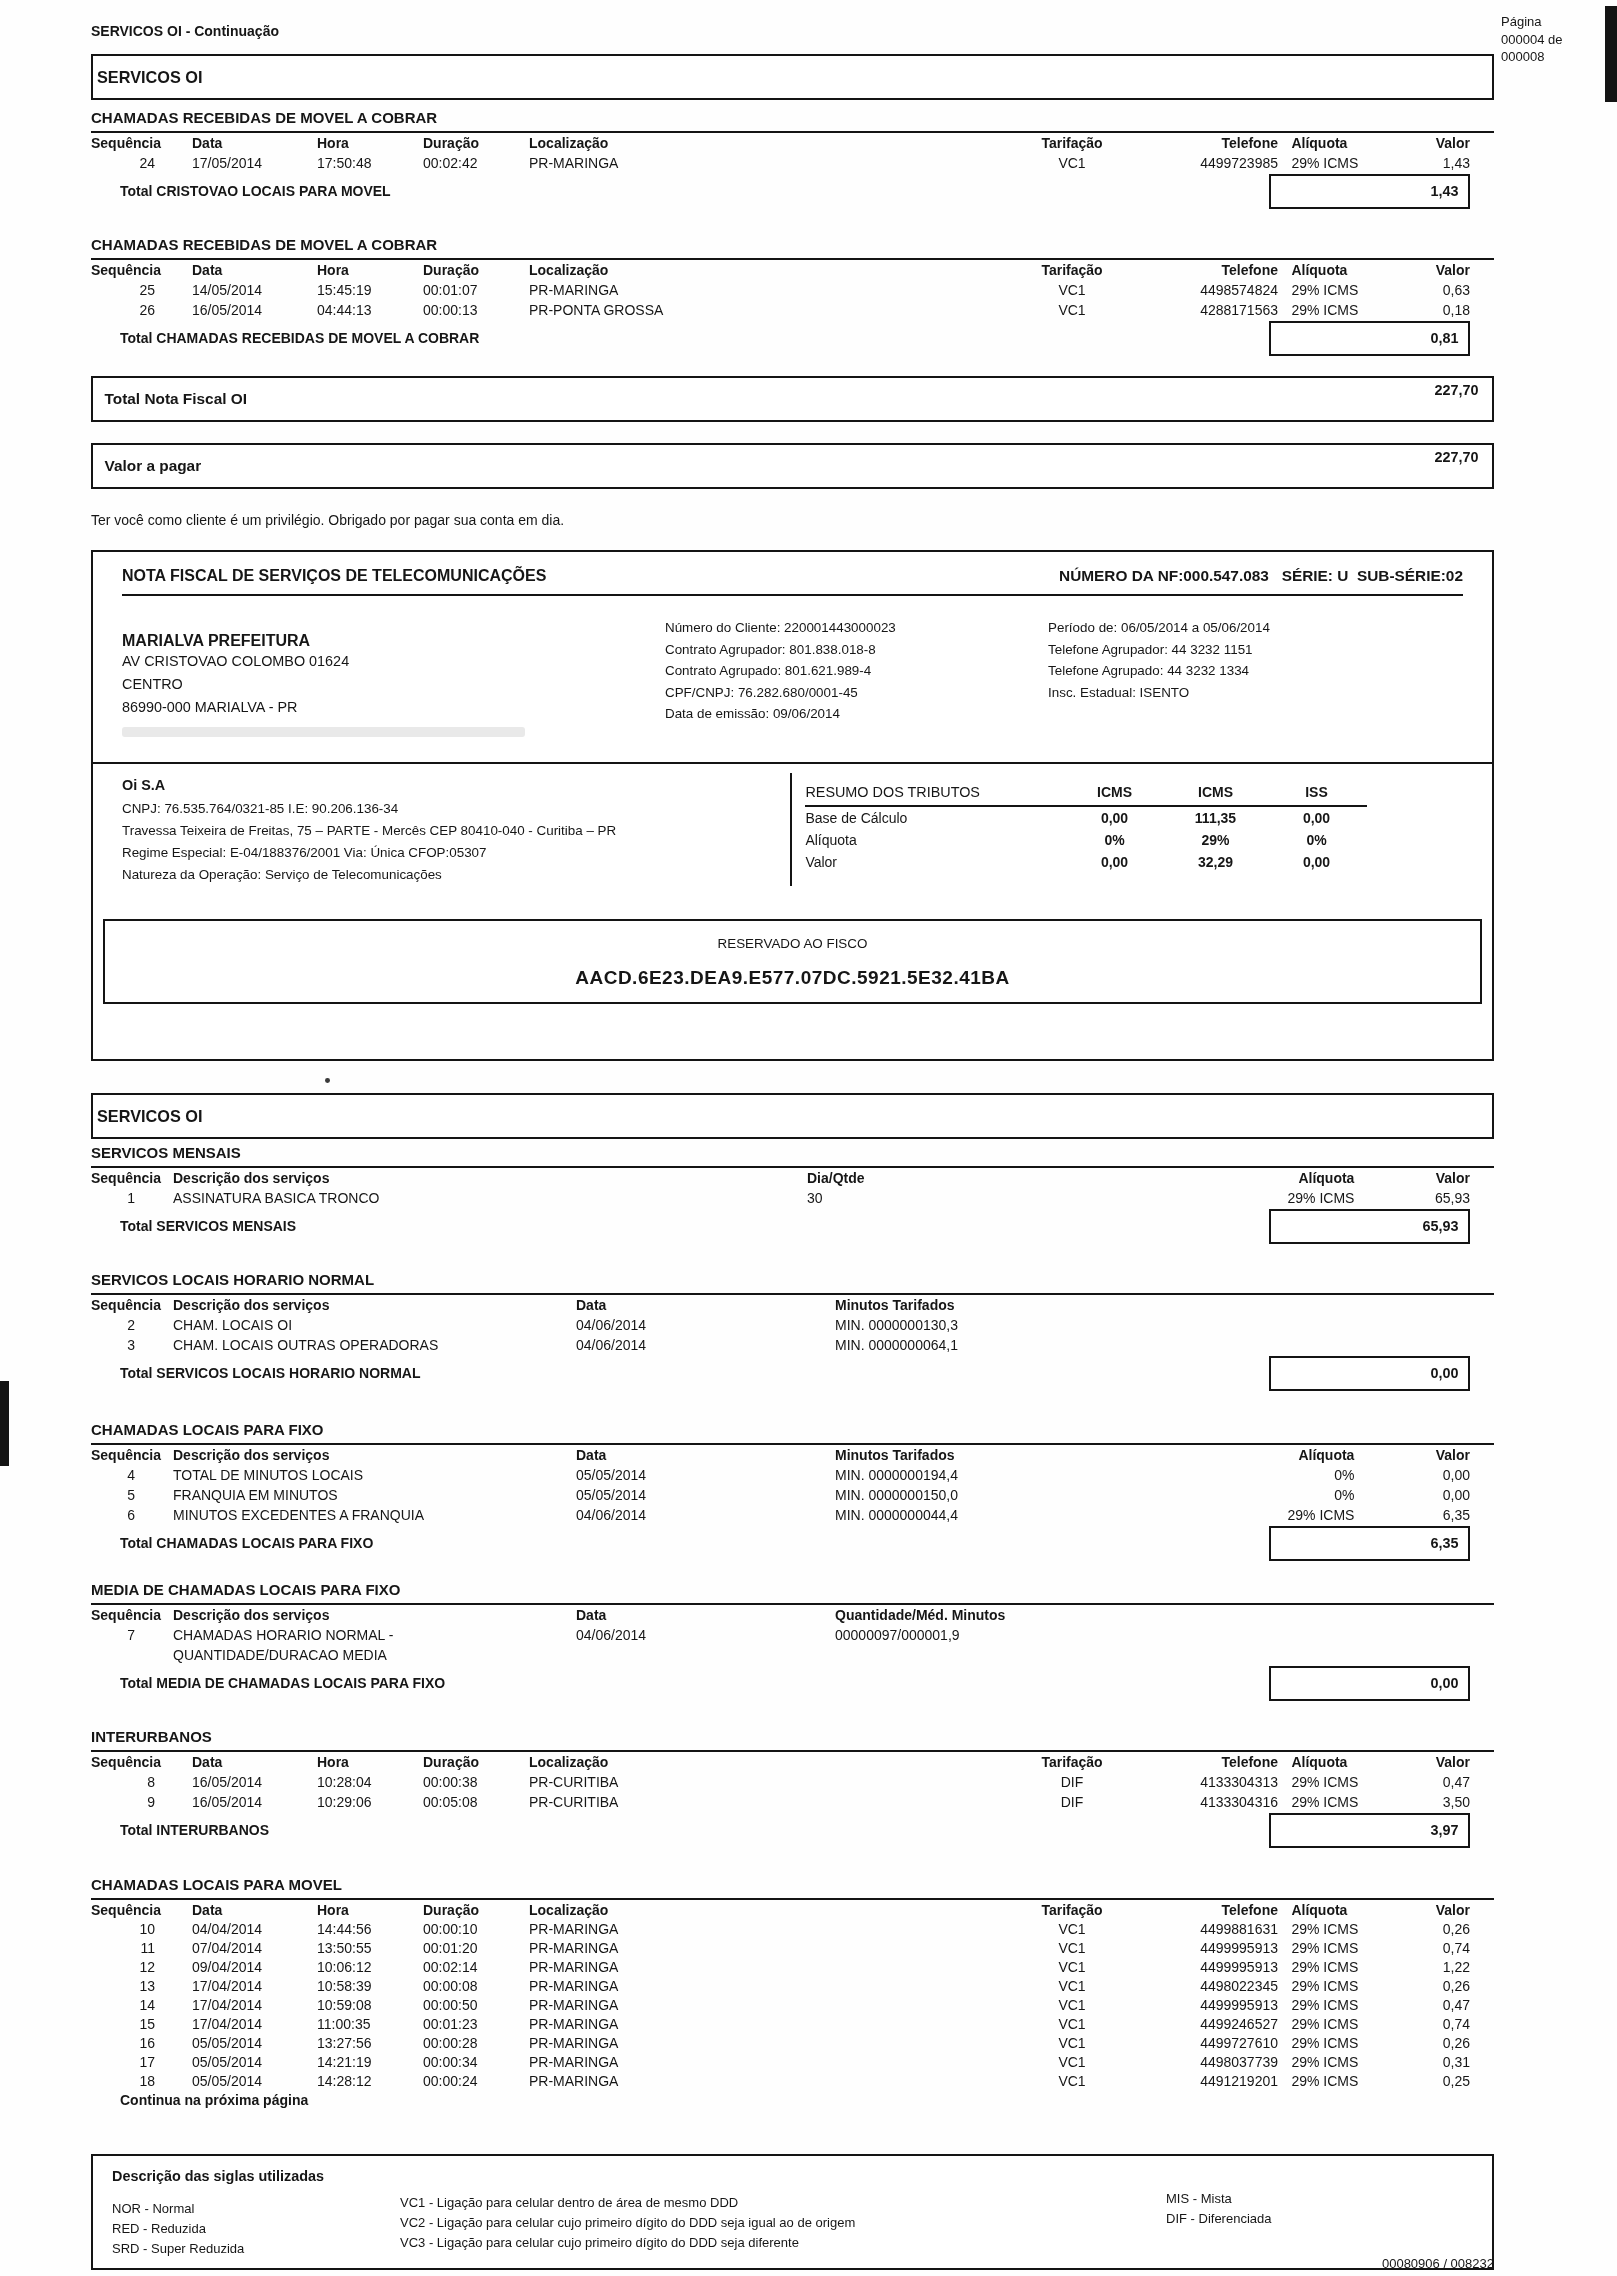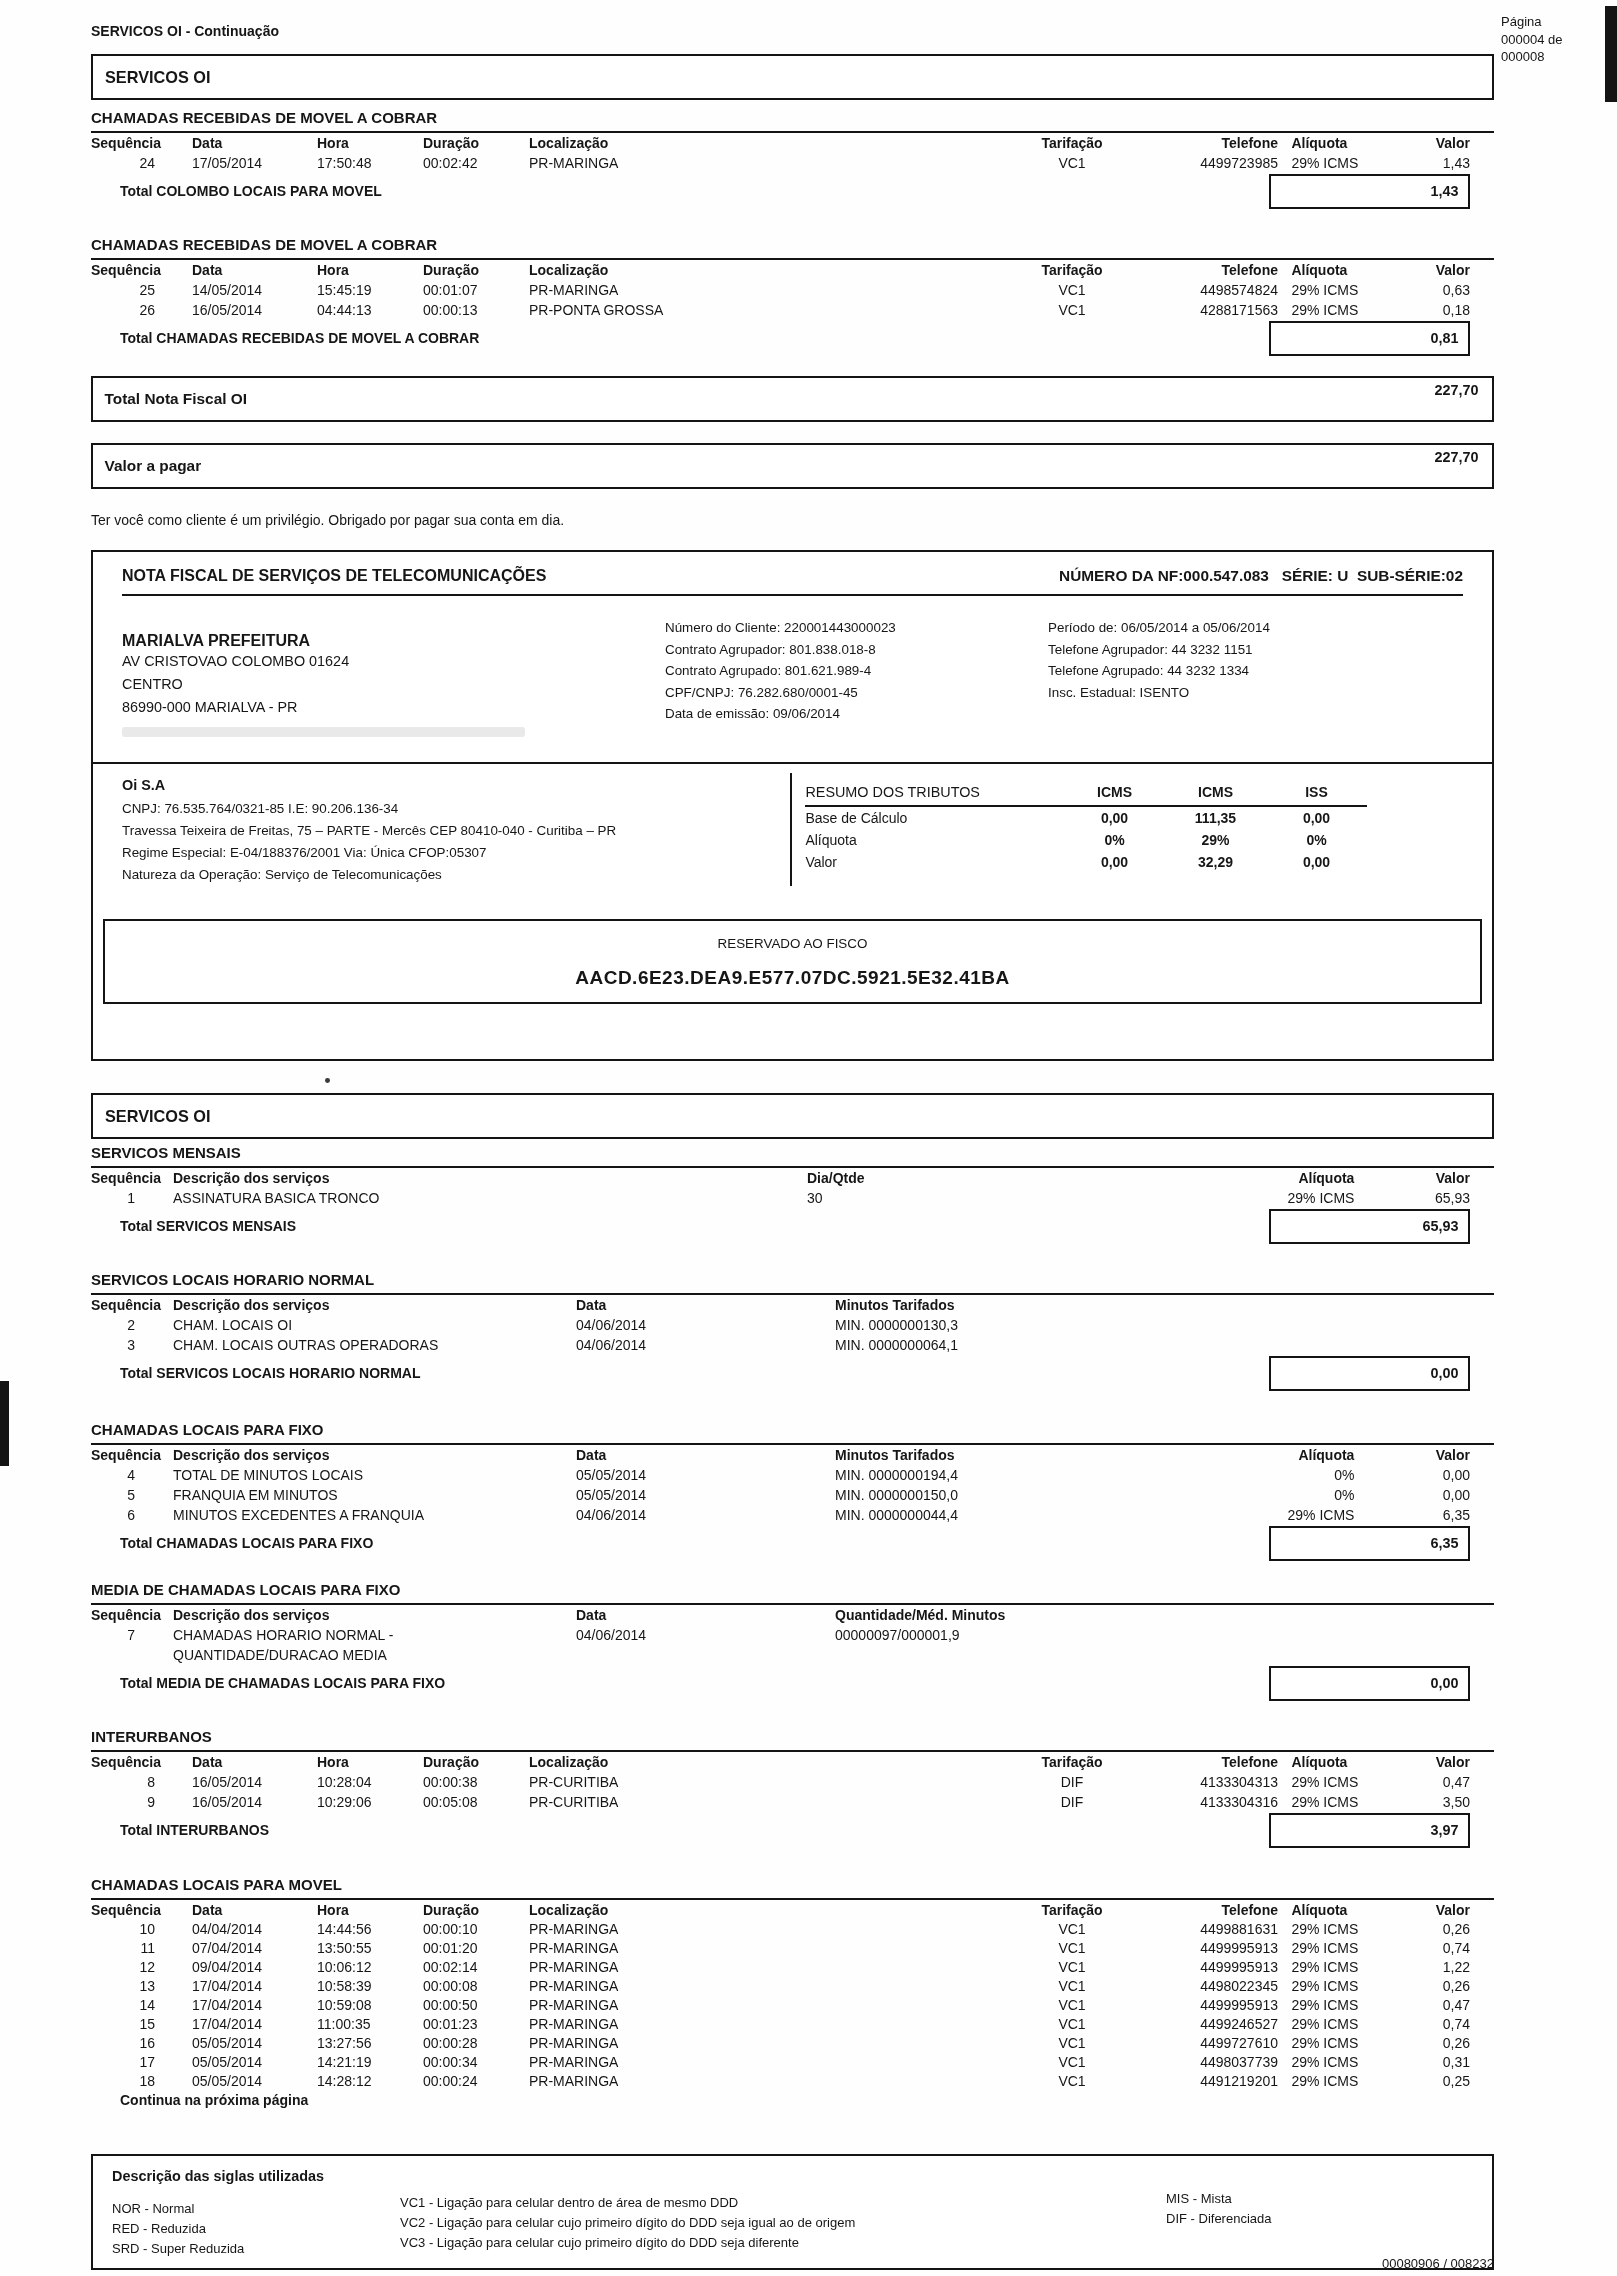--- a/index.html
+++ b/index.html
@@ -8,21 +8,21 @@
     font-family:"Liberation Sans","DejaVu Sans",sans-serif;color:#161616;
     overflow:hidden;
   }
   .sec{position:absolute;left:91px;width:1403px;}
 
   
   .top-left{font-size:14px;font-weight:bold;}
   .page-block{position:absolute;left:1501px;top:13.4px;font-size:13px;line-height:17.3px;}
 
   
-  .title-box{border:2.4px solid #141414;height:42px;display:flex;align-items:center;padding-left:12px;
+  .title-box{border:2.4px solid #141414;height:42px;display:flex;align-items:center;padding-left:4px;
     font-size:16.3px;font-weight:bold;background:#fff;}
 
   
   .tbl-title{font-weight:bold;font-size:15px;line-height:19px;}
   .rule{border-top:2.9px solid #141414;margin-top:3.8px;}
   .hrow{font-weight:bold;}
   .call-grid{display:grid;grid-template-columns:101px 125px 106px 106px 1fr 144px 134px 106px 86px;
     padding-right:24px;font-size:14px;line-height:20px;}
   .call-grid.tight{line-height:19px;}
   .c-seq{text-align:right;padding-right:37px;}
@@ -147,21 +147,21 @@
         <span>17:50:48</span>
         <span>00:02:42</span>
         <span>PR-MARINGA</span>
         <span class="c-tar">VC1</span>
         <span class="c-tel">4499723985</span>
         <span class="c-aliq">29% ICMS</span>
         <span class="c-val">1,43</span>
       </div>
       </div>
     <div class="total-line">
-      <span class="total-label">Total COLOMBO LOCAIS PARA MOVEL</span>
+      <span class="total-label">Total CRISTOVAO LOCAIS PARA MOVEL</span>
       <span class="total-spacer"></span>
       <span class="tbox">
           <span>1,43</span>
         </span>
     </div>
   </div>
 
   <div class="sec" style="top:235px;">
     <div class="tbl-title">CHAMADAS RECEBIDAS DE MOVEL A COBRAR</div>
     <div class="rule"></div>

